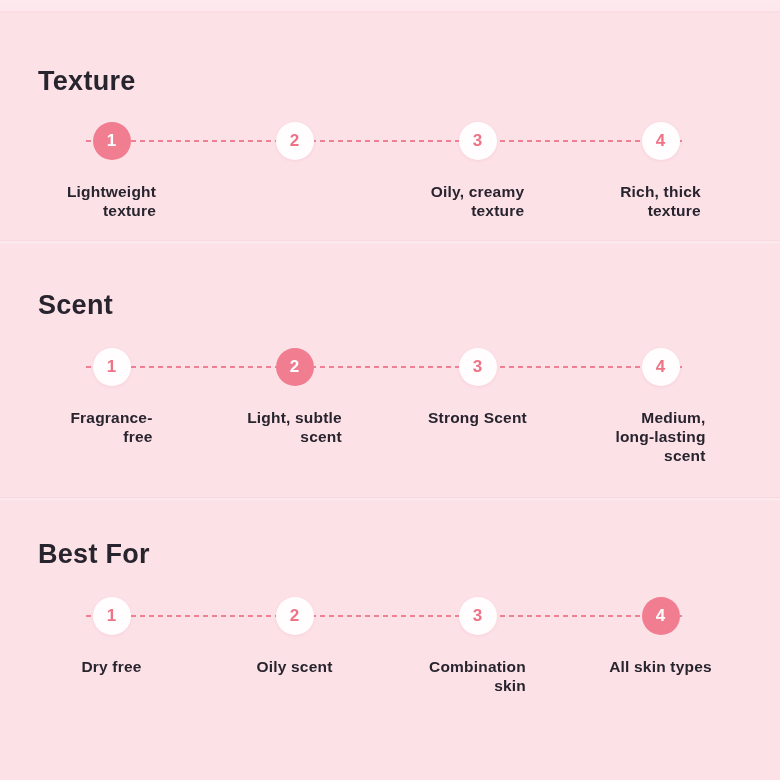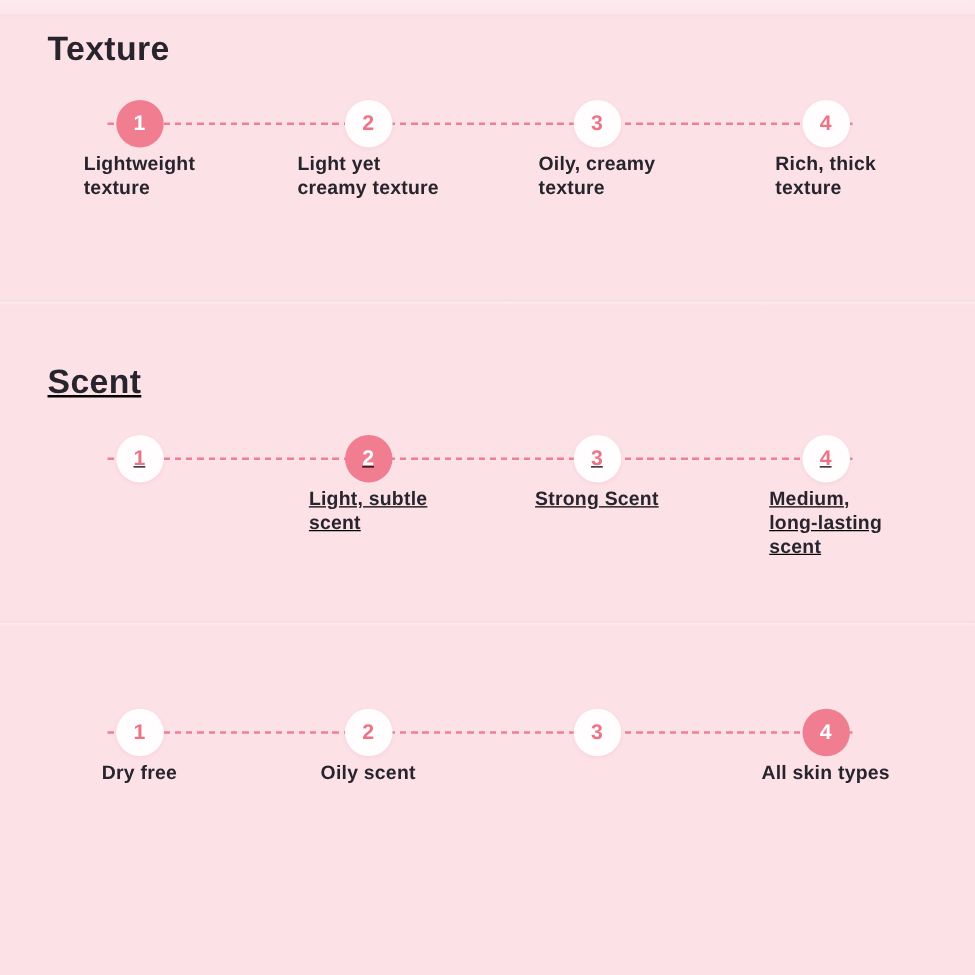--- a/index.html
+++ b/index.html
@@ -19,22 +19,22 @@
     background:var(--bg);
     position:relative;
     overflow:hidden;
   }
   .top-strip{
     position:absolute;top:0;left:0;width:780px;height:13px;
     background:linear-gradient(180deg,#fdeaee 0%,#fde7ec 80%,#f9d8e0 100%);
     pointer-events:none;
   }
   .section{width:780px;position:relative;}
-  .section.s1{height:240px;padding-top:24px;}
-  .section.s2{height:253px;padding-top:46px;text-decoration:underline;}
+  .section.s1{height:240px;padding-top:66px;}
+  .section.s2{height:253px;padding-top:46px;}
   .section.s3{height:279px;padding-top:38px;}
   .divider{
     width:780px;height:4px;
     background:linear-gradient(180deg,var(--divider-dark) 0%,var(--divider-light) 45%,#fbe3e9 100%);
   }
   .section-title{
     margin-left:38px;
     font-size:27px;
     line-height:30px;
     font-weight:700;
@@ -74,27 +74,27 @@
     font-weight:700;
     display:flex;align-items:center;justify-content:center;
     box-shadow:0 1px 3px rgba(236,140,158,0.18);
   }
   .circle.active{
     background:var(--accent);
     color:#ffffff;
     box-shadow:none;
   }
   .step-label{
-    margin-top:4px;
+    margin-top:22px;
     font-size:15.5px;
     line-height:19px;
     font-weight:700;
     letter-spacing:.2px;
     color:var(--text);
-    text-align:left;
+    text-align:right;
     white-space:pre-line;
   }
 </style>
 </head>
 <body>
 
 <div class="top-strip"></div>
 
 <div class="section s1">
   <h2 class="section-title">Texture</h2>
@@ -104,22 +104,20 @@
       <div class="circle active">
           <span>1</span>
         </div>
       <div class="step-label">Lightweight
 texture</div>
     </div>
     <div class="step">
       <div class="circle">
           <span>2</span>
         </div>
-      <div class="step-label">Light yet
-creamy texture</div>
     </div>
     <div class="step">
       <div class="circle">
           <span>3</span>
         </div>
       <div class="step-label">Oily, creamy
 texture</div>
     </div>
     <div class="step">
       <div class="circle">
@@ -134,20 +132,22 @@
 <div class="divider"></div>
 
 <div class="section s2">
   <h2 class="section-title">Scent</h2>
   <div class="steps">
     <div class="dash-line"></div>
     <div class="step">
       <div class="circle">
           <span>1</span>
         </div>
+      <div class="step-label">Fragrance-
+free</div>
     </div>
     <div class="step">
       <div class="circle active">
           <span>2</span>
         </div>
       <div class="step-label">Light, subtle
 scent</div>
     </div>
     <div class="step">
       <div class="circle">
@@ -162,38 +162,41 @@
       <div class="step-label">Medium,
 long-lasting
 scent</div>
     </div>
   </div>
 </div>
 
 <div class="divider"></div>
 
 <div class="section s3">
+  <h2 class="section-title">Best For</h2>
   <div class="steps">
     <div class="dash-line"></div>
     <div class="step">
       <div class="circle">
           <span>1</span>
         </div>
       <div class="step-label">Dry free</div>
     </div>
     <div class="step">
       <div class="circle">
           <span>2</span>
         </div>
       <div class="step-label">Oily scent</div>
     </div>
     <div class="step">
       <div class="circle">
           <span>3</span>
         </div>
+      <div class="step-label">Combination
+skin</div>
     </div>
     <div class="step">
       <div class="circle active">
           <span>4</span>
         </div>
       <div class="step-label">All skin types</div>
     </div>
   </div>
 </div>
 

